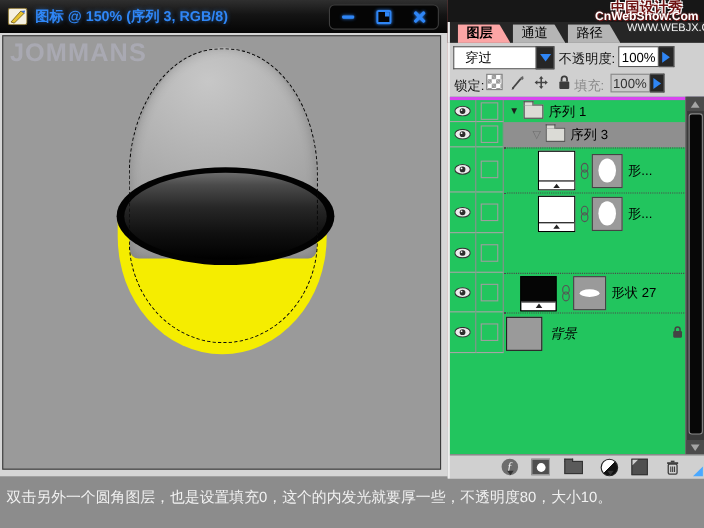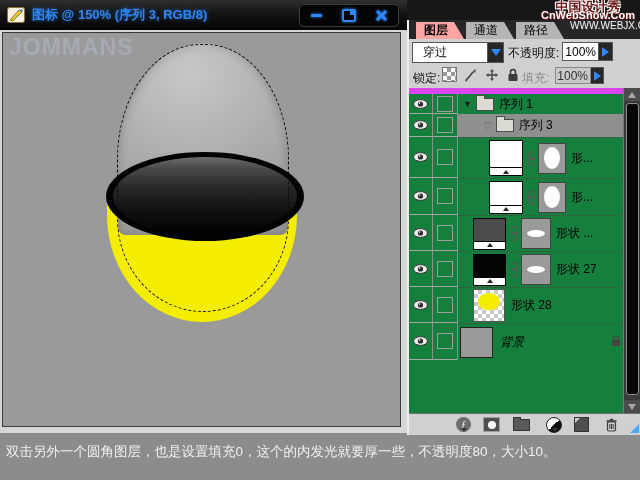--- a/index.html
+++ b/index.html
@@ -126,22 +126,22 @@
   .fill-box{
     position:absolute;left:146px;top:28px;width:36px;height:17px;background:#c9c9c9;
     border:1px solid #888;font-size:12px;line-height:17px;text-align:right;padding-right:2px;color:#333;box-sizing:border-box;
   }
   .fill-arrow{
     position:absolute;left:182px;top:28px;width:13px;height:17px;background:#262626;
     display:flex;align-items:center;justify-content:center;border:1px solid #555;box-sizing:border-box;border-left:none;
   }
   
   .layers-list{
-    position:absolute;left:0;top:49px;width:231px;height:325px;background:#15803d;
-    border-top:6px solid #d946ef;box-sizing:border-box;overflow:hidden;
+    position:absolute;left:0;top:49px;width:231px;height:325px;background:#22c55e;
+    border-top:3px solid #d946ef;box-sizing:border-box;overflow:hidden;
   }
   .lrow{display:flex;align-items:stretch;}
   .c-eye{
     width:23px;flex:0 0 auto;border-right:1px solid #8f8f8f;border-bottom:1px solid #a5a5a5;
     display:flex;align-items:center;justify-content:center;
   }
   .c-link{
     width:24px;flex:0 0 auto;border-right:1px solid #8f8f8f;border-bottom:1px solid #a5a5a5;
     display:flex;align-items:center;justify-content:center;
   }
@@ -403,32 +403,20 @@
         <div class="c-eye">
           <svg width="15" height="10" viewBox="0 0 15 10">
             <ellipse cx="7.5" cy="5" rx="7" ry="4.4" fill="#ececec" stroke="#333"></ellipse>
             <circle cx="7.5" cy="5" r="2.6" fill="#2d2d2d"></circle>
               <circle cx="6.6" cy="4.1" r="0.8" fill="#fff"></circle>
           </svg>
         </div>
         <div class="c-link">
             <span class="link-well"></span>
           </div>
-        <div class="c-main dotted-top" style="padding-left:15px;">
-          <span class="thumb fillthumb" style="width:33px;height:32px;background:#4c4c4c;">
-              <span class="slider">
-                <i class="tri"></i>
-              </span>
-            </span>
-          <span class="chain"></span>
-          <span class="thumb maskthumb" style="width:30px;height:31px;">
-              <span class="lens"></span>
-            </span>
-          <span>形状 ...</span>
-        </div>
       </div>
 
       <div class="lrow" style="height:36px;">
         <div class="c-eye">
           <svg width="15" height="10" viewBox="0 0 15 10">
             <ellipse cx="7.5" cy="5" rx="7" ry="4.4" fill="#ececec" stroke="#333"></ellipse>
             <circle cx="7.5" cy="5" r="2.6" fill="#2d2d2d"></circle>
               <circle cx="6.6" cy="4.1" r="0.8" fill="#fff"></circle>
           </svg>
         </div>
@@ -442,38 +430,20 @@
               </span>
             </span>
           <span class="chain"></span>
           <span class="thumb maskthumb" style="width:30px;height:31px;">
               <span class="lens"></span>
             </span>
           <span>形状 27</span>
         </div>
       </div>
 
-      <div class="lrow" style="height:36px;">
-        <div class="c-eye">
-          <svg width="15" height="10" viewBox="0 0 15 10">
-            <ellipse cx="7.5" cy="5" rx="7" ry="4.4" fill="#ececec" stroke="#333"></ellipse>
-            <circle cx="7.5" cy="5" r="2.6" fill="#2d2d2d"></circle>
-              <circle cx="6.6" cy="4.1" r="0.8" fill="#fff"></circle>
-          </svg>
-        </div>
-        <div class="c-link">
-            <span class="link-well"></span>
-          </div>
-        <div class="c-main dotted-top" style="padding-left:15px;">
-          <span class="thumb checkerthumb">
-              <span class="blob"></span>
-            </span>
-          <span>形状 28</span>
-        </div>
-      </div>
 
       <div class="lrow" style="height:37px;">
         <div class="c-eye">
           <svg width="15" height="10" viewBox="0 0 15 10">
             <ellipse cx="7.5" cy="5" rx="7" ry="4.4" fill="#ececec" stroke="#333"></ellipse>
             <circle cx="7.5" cy="5" r="2.6" fill="#2d2d2d"></circle>
               <circle cx="6.6" cy="4.1" r="0.8" fill="#fff"></circle>
           </svg>
         </div>
         <div class="c-link">

